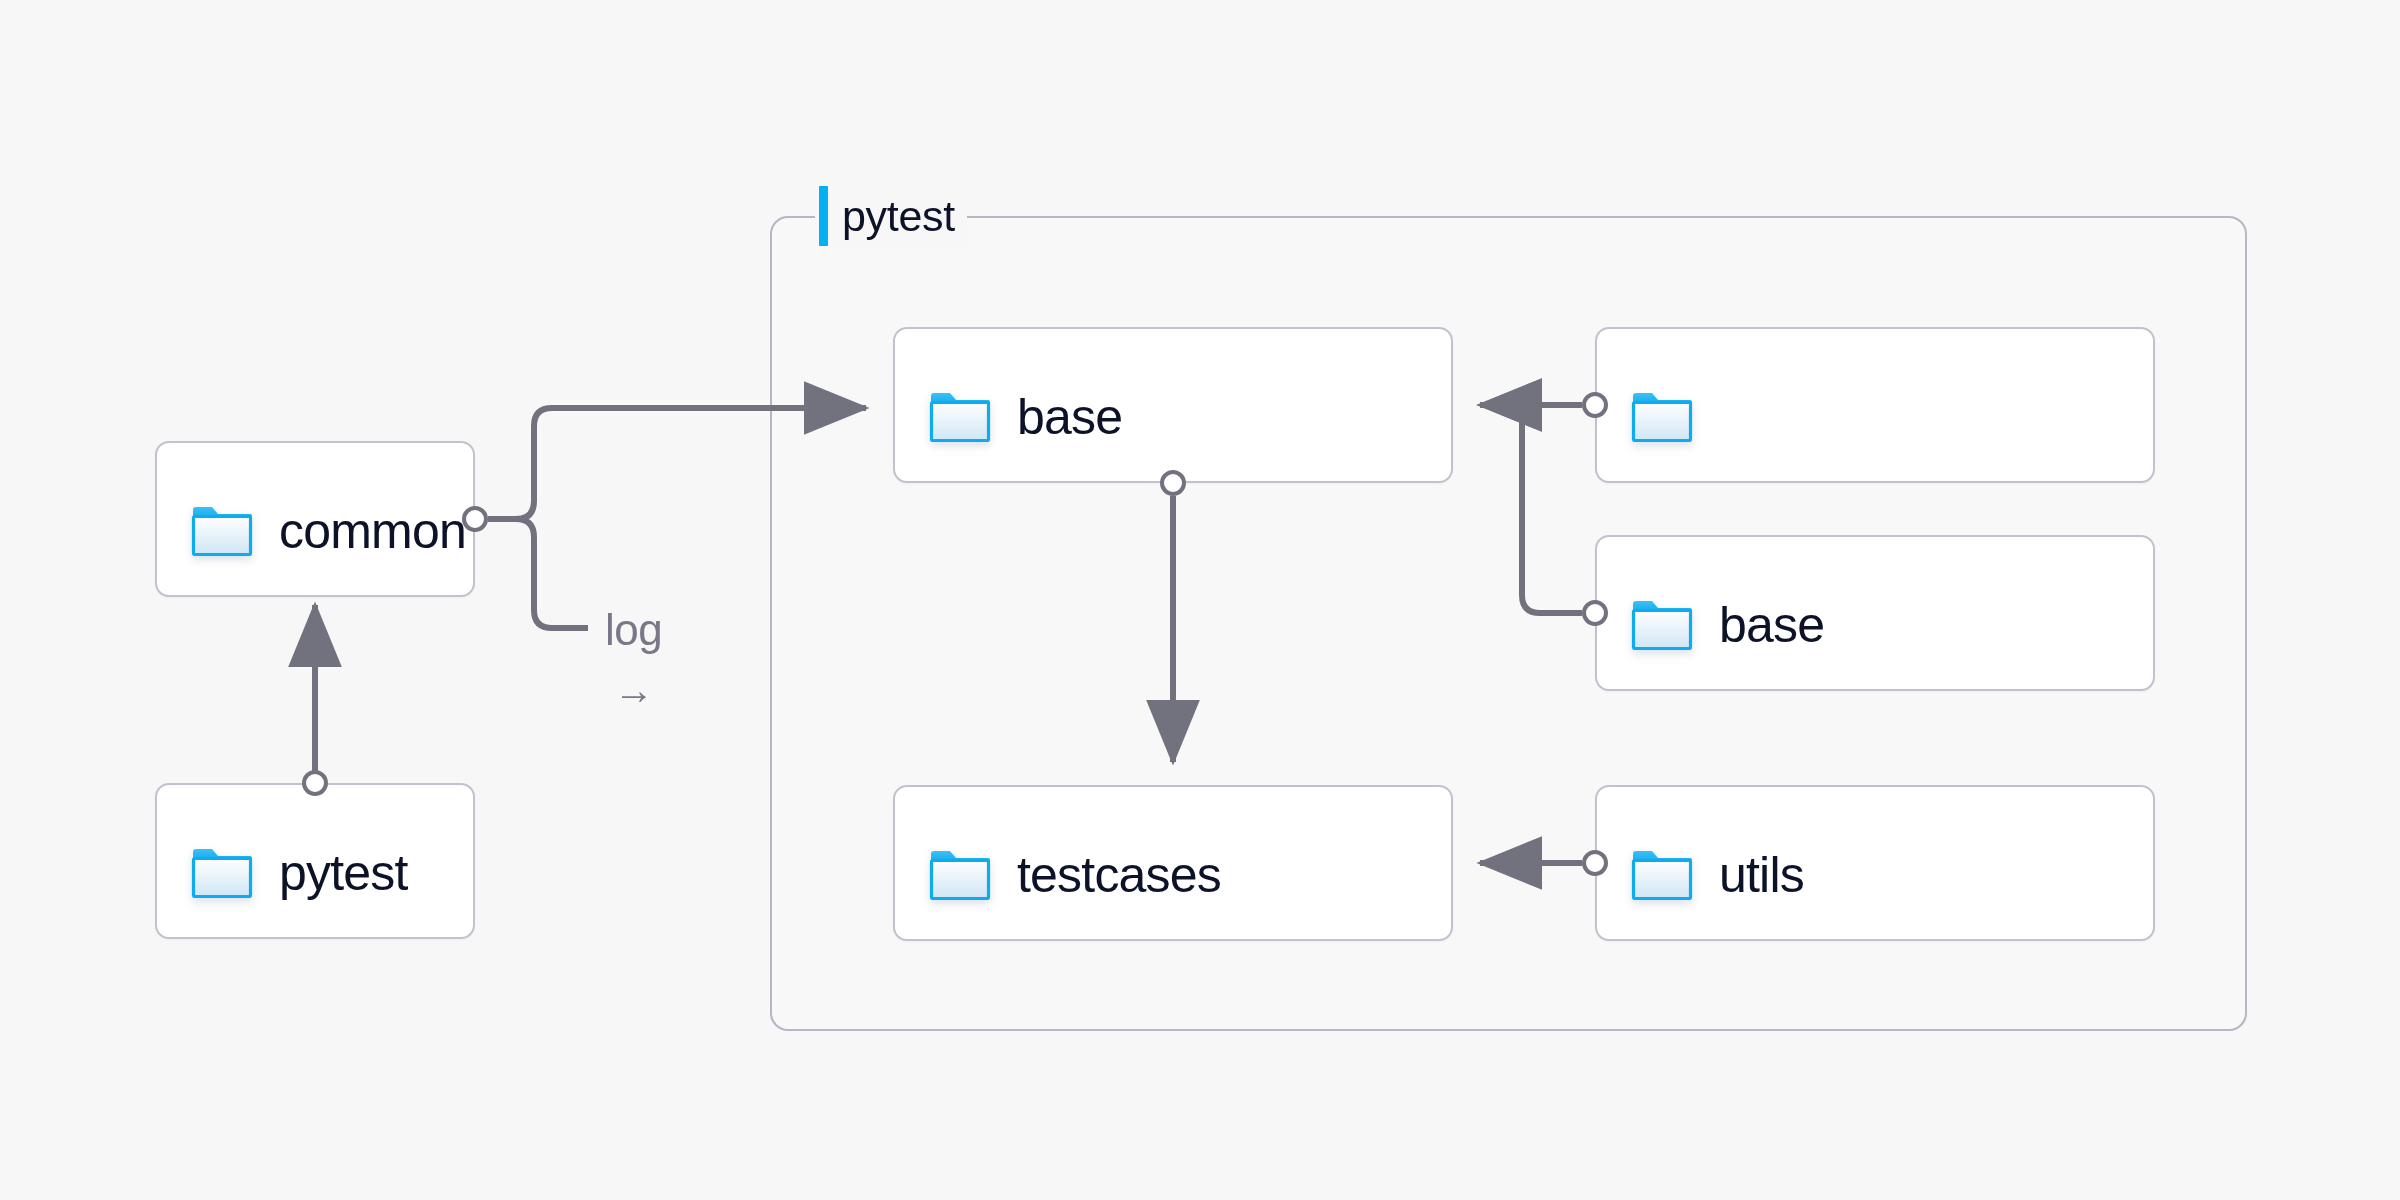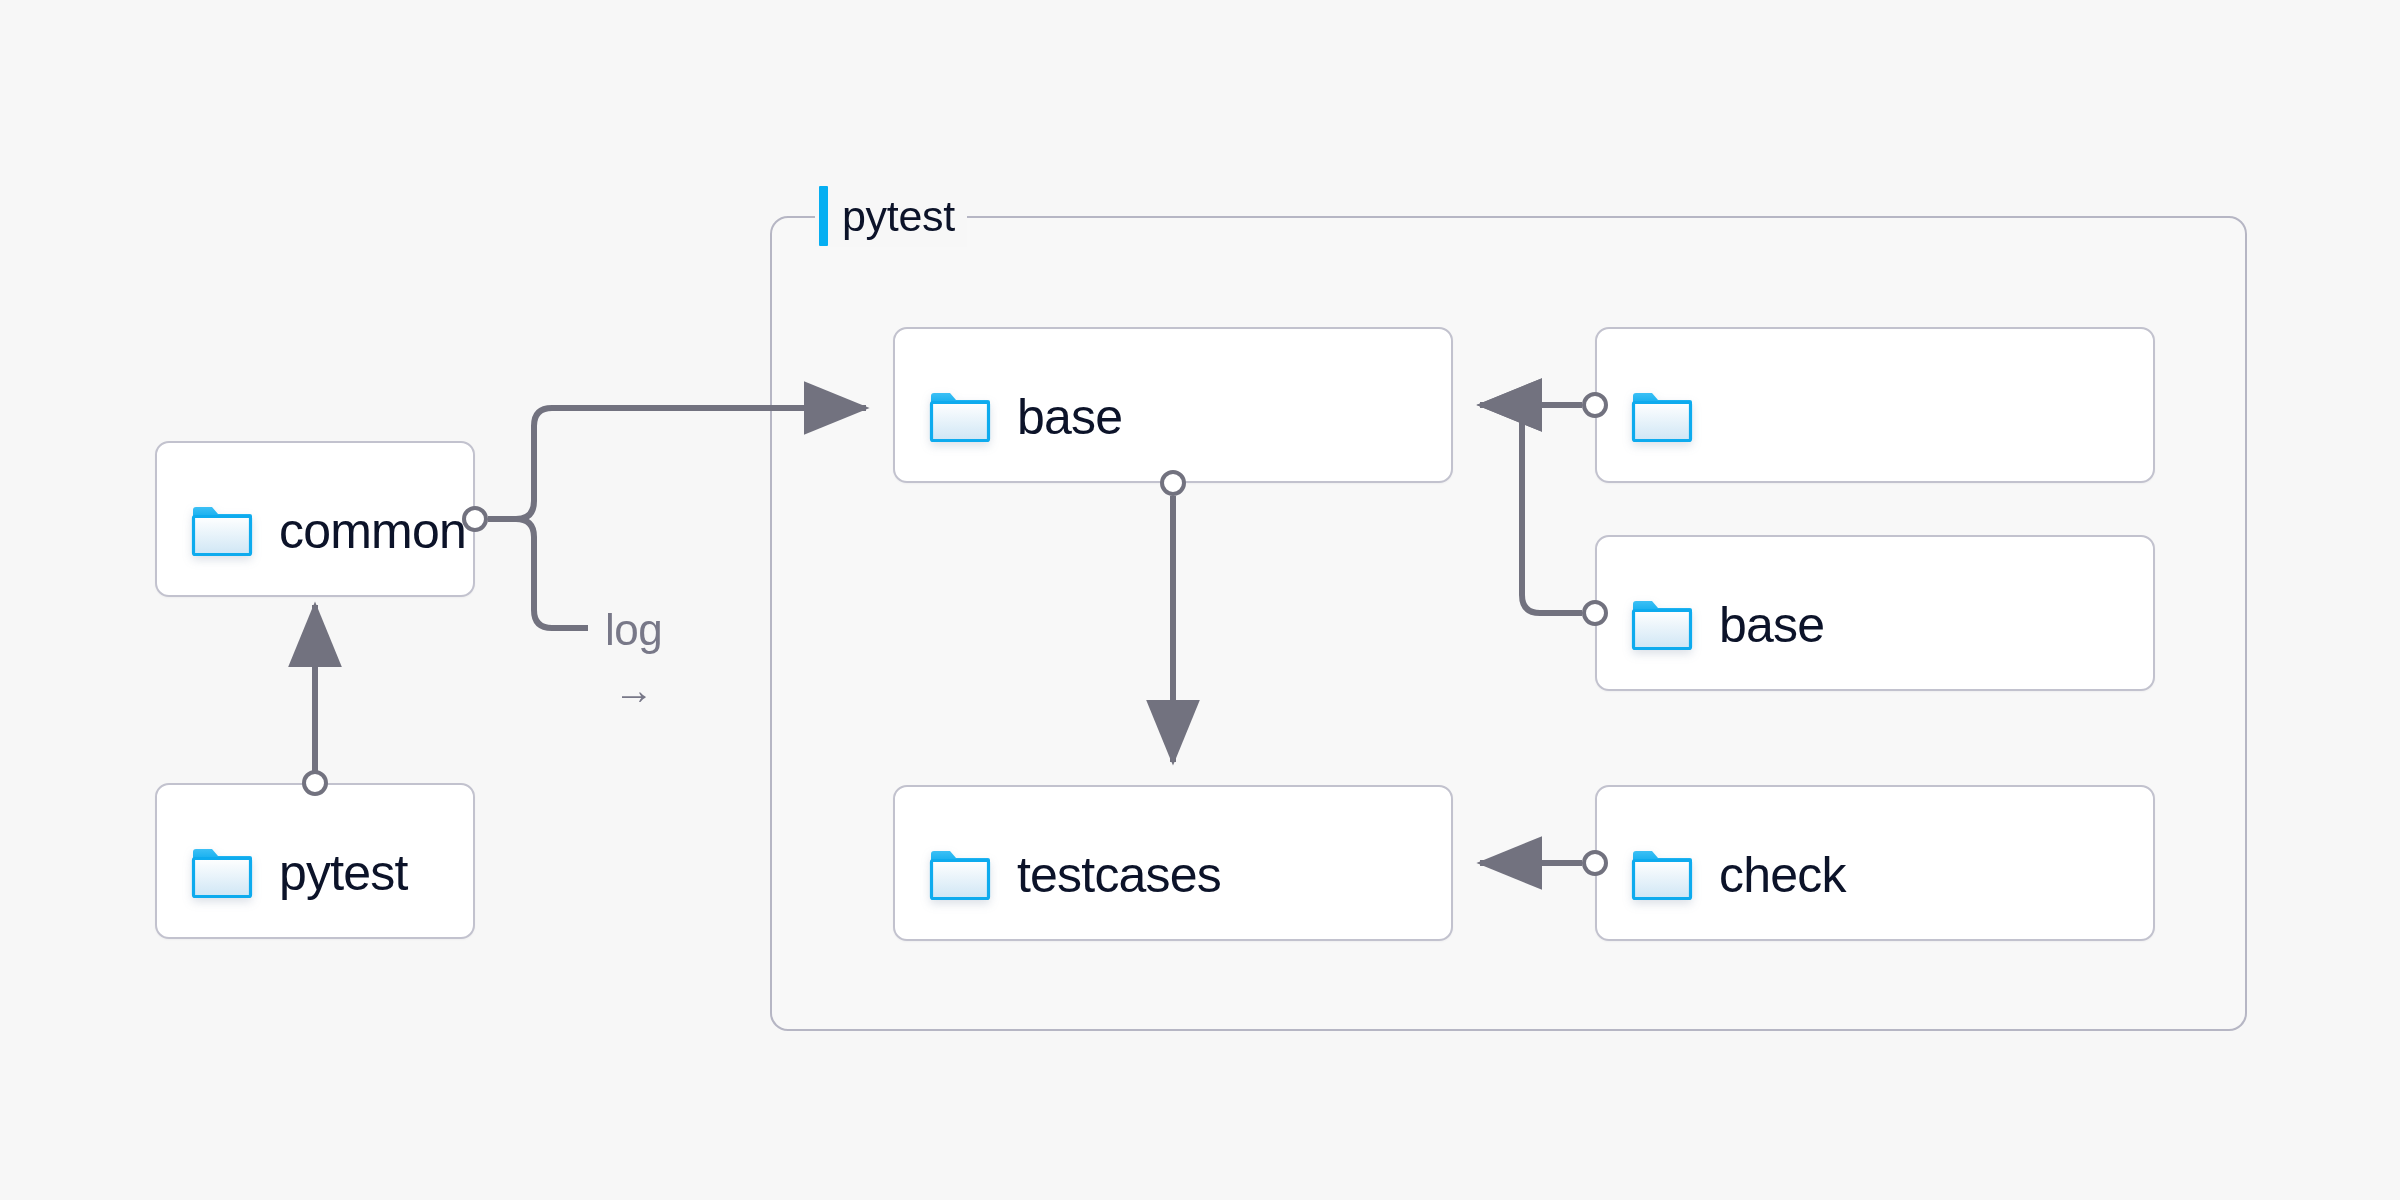--- a/index.html
+++ b/index.html
@@ -242,21 +242,21 @@
   <div class="port" style="left: 1582px; top: 600px; border-color: rgb(114, 114, 127); background: rgb(255, 255, 255);"></div>
 
   <div class="node" id="node-common" style="left: 1595px; top: 785px; width: 560px; height: 156px; border-color: rgb(194, 194, 206); background: rgb(255, 255, 255);">
     <div class="node-inner">
       <span class="folder-icon">
         <svg width="62" height="52" viewBox="0 0 62 52">
           <path d="M2,10 L2,5 Q2,2 5,2 L21,2 L27,9 L59,9 Q61,9 61,11 L61,14 L2,14 Z" fill="url(#folderTabGrad)"></path>
           <rect x="2.5" y="11.5" width="57" height="38" rx="1.5" fill="url(#folderGrad)" stroke="#0eabee" stroke-width="3.2"></rect>
         </svg>
       </span>
-      <span class="node-label">check</span>
+      <span class="node-label">utils</span>
     </div>
   </div>
   <div class="port" style="left: 1582px; top: 850px; border-color: rgb(114, 114, 127); background: rgb(255, 255, 255);"></div>
 
   <div class="edge-label" id="edge-label-log" style="left: 605px; top: 608px; color: rgb(120, 120, 136); flex-direction: column;">
     <span>log</span>
     <span class="edge-label-arrow">→</span>
   </div>
 
 </div>

